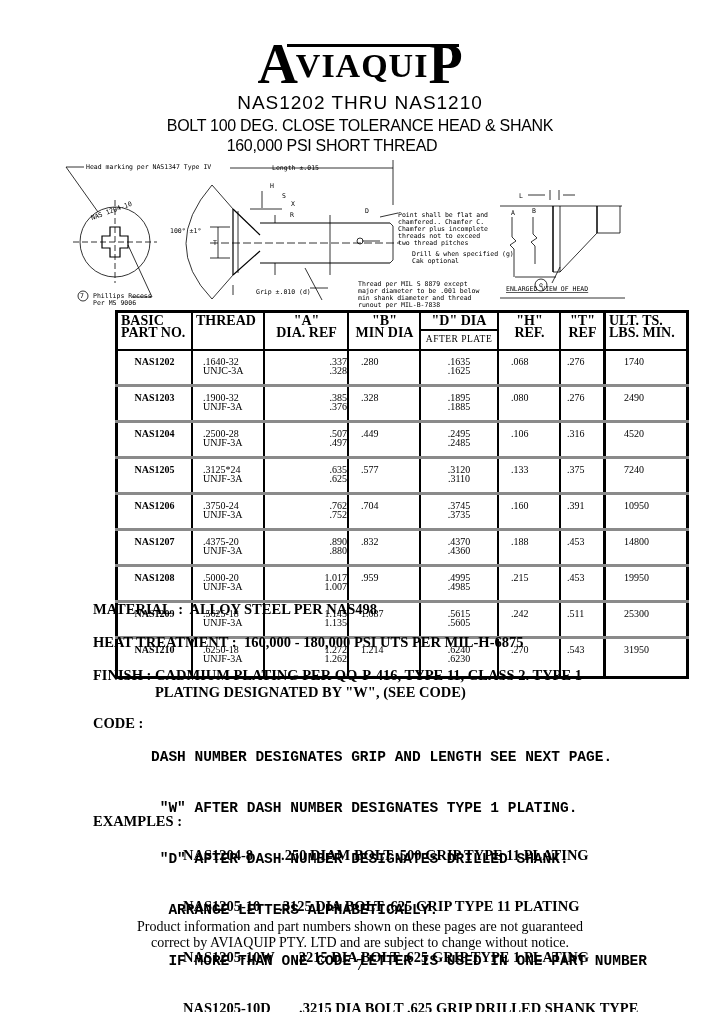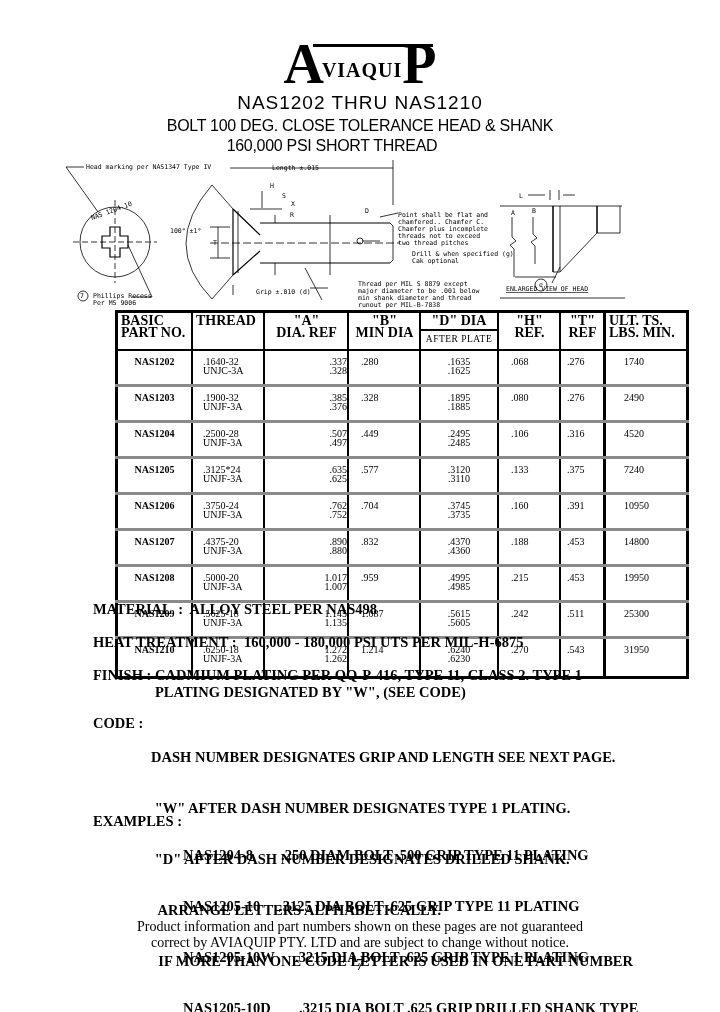--- a/index.html
+++ b/index.html
@@ -4,21 +4,21 @@
 <style>
   html, body { margin:0; padding:0; background:#ffffff; }
   body { width:720px; height:1012px; position:relative; overflow:hidden; font-family:"Liberation Serif", serif; color:#000; }
   .abs { position:absolute; }
 
   
   .logo { left:0; top:36px; width:720px; text-align:center; }
   .logo-inner { display:inline-block; position:relative; font-family:"Liberation Serif", serif; font-weight:bold; line-height:1; }
   .logo-bar { position:absolute; left:30px; right:4px; top:8px; border-top:3px solid #000; }
   .logo-a { font-size:56px; letter-spacing:-2px; }
-  .logo-mid { font-size:20px; letter-spacing:1px; vertical-align:6px; }
+  .logo-mid { font-size:34px; letter-spacing:1px; vertical-align:6px; }
   .logo-p { font-size:56px; }
 
   .title1 { left:0; top:92px; width:720px; text-align:center; font-family:"Liberation Sans", sans-serif; font-size:19px; letter-spacing:1px; }
   .title2 { left:0; top:117px; width:720px; text-align:center; font-family:"Liberation Sans", sans-serif; font-size:16px; letter-spacing:-0.3px; }
   .title3 { left:0; top:137px; width:664px; text-align:center; font-family:"Liberation Sans", sans-serif; font-size:16px; letter-spacing:-0.3px; }
 
   
   .drawing { left:60px; top:155px; width:580px; height:160px; }
   .dtext { font-family:"DejaVu Sans Mono", monospace; font-size:6.5px; fill:#000; }
 
@@ -42,21 +42,21 @@
   .c-u { width:62px; text-align:left; padding-left:18px !important; }
   .bold-border-l { border-left:3px solid #000 !important; }
 
   
   .note { font-family:"Liberation Serif", serif; font-weight:bold; font-size:14.5px; line-height:17px; white-space:pre; }
   .n-material { left:93px; top:601px; }
   .n-heat { left:93px; top:634px; }
   .n-finish { left:93px; top:667px; }
   .n-finish2 { left:155px; top:684px; }
   .n-code-label { left:93px; top:715px; }
-  .n-code { left:151px; top:715px; }
+  .n-code { left:151px; top:715px;font-family:Liberation Mono, monospace; }
   .n-ex-label { left:93px; top:813px; }
   .n-ex { left:183px; top:813px; }
   .ex-row span { display:inline-block; }
 
   .disclaimer { left:0; top:919px; width:720px; text-align:center; font-family:"Liberation Serif", serif; font-size:14px; line-height:16px; }
   .pagenum { left:0; top:955px; width:720px; text-align:center; font-family:"Liberation Serif", serif; font-size:17px; }
 </style>
 </head>
 <body>
 

